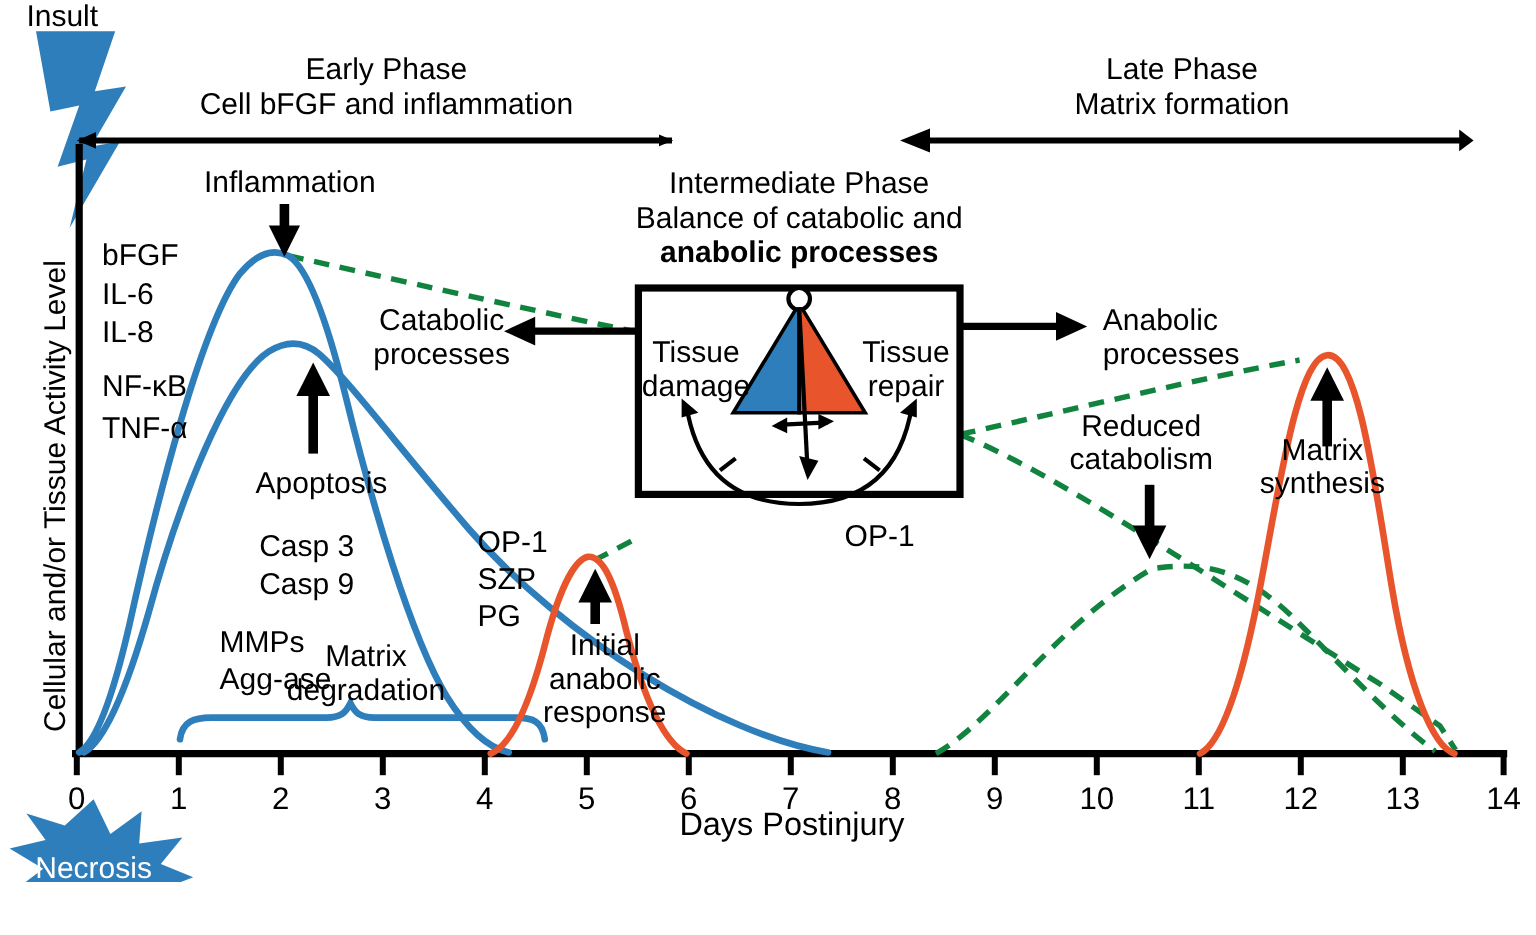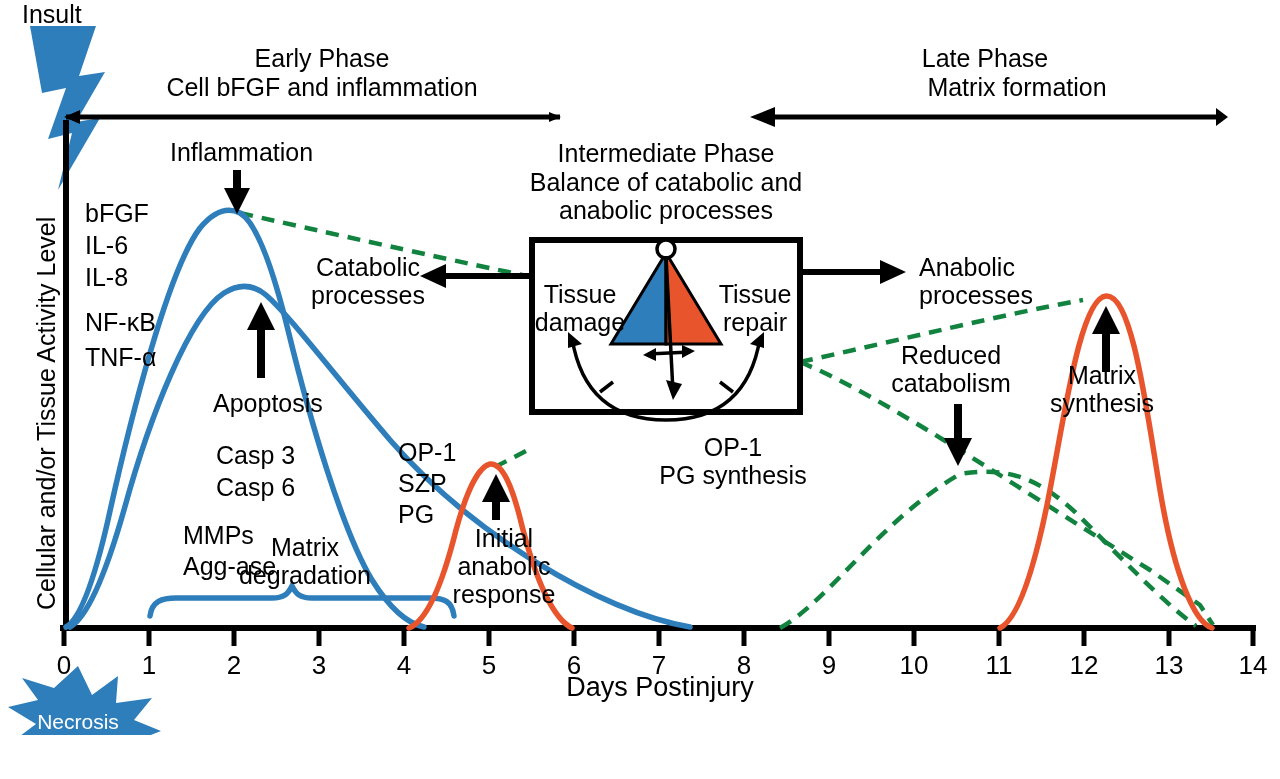--- a/index.html
+++ b/index.html
@@ -30,21 +30,21 @@
   .ylab{
     position:absolute;
     transform-origin:0 0;
     transform:rotate(-90deg);
     white-space:nowrap;
     font-size:25px;
   }
   .necro-txt{
     position:absolute;
     color:#ffffff;
-    font-size:21px;
+    font-size:25px;
     white-space:nowrap;
     transform:translateX(-50%);
   }
   .tick-lbl{
     position:absolute;
     font-size:26px;
     transform:translateX(-50%);
     text-align:center;
   }
 </style>
@@ -215,25 +215,25 @@
   <div class="necro-txt" style="left:78px;top:710px;">Necrosis</div>
 
   <div class="ylab" style="left:32px;top:610px;">Cellular and/or Tissue Activity Level</div>
 
   <div class="lbl ctr t28" style="left:660px;top:672px;">Days Postinjury</div>
 
   <div class="lbl ctr t26" style="left:322px;top:44px;">Early Phase</div>
   <div class="lbl ctr t26" style="left:322px;top:73px;">Cell bFGF and inflammation</div>
 
   <div class="lbl ctr t26" style="left:985px;top:44px;">Late Phase</div>
-  <div class="lbl ctr t26" style="left:985px;top:73px;margin-left:32px;">Matrix formation</div>
+  <div class="lbl ctr t26" style="left:985px;top:73px;">Matrix formation</div>
 
   <div class="lbl ctr t26" style="left:666px;top:139px;">Intermediate Phase</div>
   <div class="lbl ctr t26" style="left:666px;top:168px;">Balance of catabolic and</div>
-  <div class="lbl ctr t26" style="left:666px;top:196px;">anabolic processes</div>
+  <div class="lbl ctr t26" style="left:666px;top:196px;font-weight:bold;">anabolic processes</div>
 
   <div class="lbl ctr t26" style="left:368px;top:253px;">Catabolic</div>
   <div class="lbl ctr t26" style="left:368px;top:281px;">processes</div>
 
   <div class="lbl lft t26" style="left:919px;top:253px;">Anabolic</div>
   <div class="lbl lft t26" style="left:919px;top:281px;">processes</div>
 
   <div class="lbl ctr t26" style="left:580px;top:280px;">Tissue</div>
   <div class="lbl ctr t26" style="left:580px;top:308px;">damage</div>
   <div class="lbl ctr t26" style="left:755px;top:280px;">Tissue</div>
@@ -242,38 +242,37 @@
   <div class="lbl lft t26" style="left:170px;top:138px;">Inflammation</div>
 
   <div class="lbl lft t26" style="left:85px;top:199px;">bFGF</div>
   <div class="lbl lft t26" style="left:85px;top:231px;">IL-6</div>
   <div class="lbl lft t26" style="left:85px;top:263px;">IL-8</div>
   <div class="lbl lft t26" style="left:85px;top:295px;margin-top:48px;">TNF-α</div>
   <div class="lbl lft t26" style="left:85px;top:308px;">NF-κB</div>
 
   <div class="lbl lft t26" style="left:213px;top:389px;">Apoptosis</div>
   <div class="lbl lft t26" style="left:216px;top:441px;">Casp 3</div>
-  <div class="lbl lft t26" style="left:216px;top:473px;">Casp 6</div>
+  <div class="lbl lft t26" style="left:216px;top:473px;">Casp 9</div>
 
   <div class="lbl lft t26" style="left:183px;top:521px;">MMPs</div>
   <div class="lbl lft t26" style="left:183px;top:552px;">Agg-ase</div>
 
   <div class="lbl ctr t26" style="left:305px;top:533px;">Matrix</div>
   <div class="lbl ctr t26" style="left:305px;top:561px;">degradation</div>
 
   <div class="lbl lft t26" style="left:398px;top:438px;">OP-1</div>
   <div class="lbl lft t26" style="left:398px;top:469px;">SZP</div>
   <div class="lbl lft t26" style="left:398px;top:500px;">PG</div>
 
   <div class="lbl ctr t26" style="left:504px;top:524px;text-align:right;">Initial</div>
   <div class="lbl ctr t26" style="left:504px;top:552px;">anabolic</div>
   <div class="lbl ctr t26" style="left:504px;top:580px;">response</div>
 
   <div class="lbl ctr t26" style="left:733px;top:433px;">OP-1</div>
-  <div class="lbl ctr t26" style="left:733px;top:461px;">PG synthesis</div>
 
   <div class="lbl ctr t26" style="left:951px;top:341px;">Reduced</div>
   <div class="lbl ctr t26" style="left:951px;top:369px;">catabolism</div>
 
   <div class="lbl ctr t26" style="left:1102px;top:361px;">Matrix</div>
   <div class="lbl ctr t26" style="left:1102px;top:389px;">synthesis</div>
 
   <div id="xticks">
       <div class="tick-lbl" style="left: 64px; top: 650px;">0</div>
       <div class="tick-lbl" style="left: 149px; top: 650px;">1</div>

